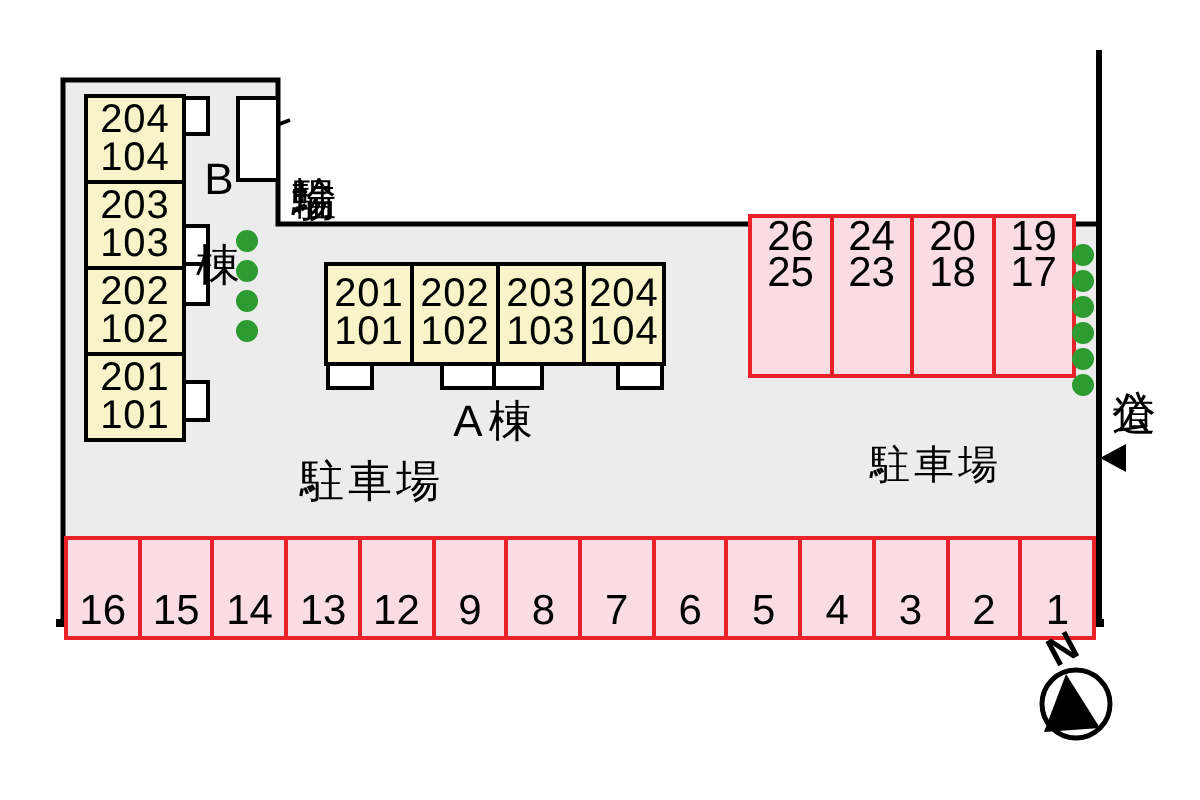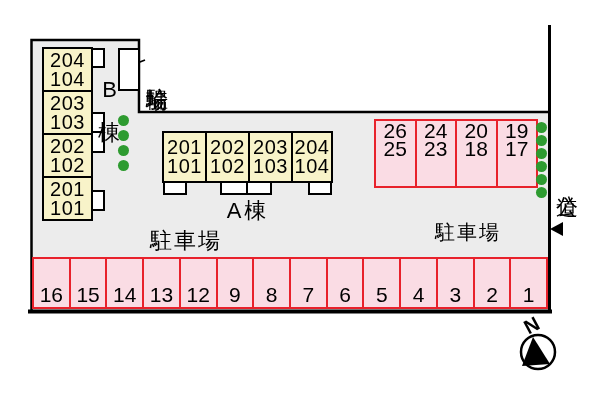--- a/index.html
+++ b/index.html
@@ -116,21 +116,21 @@
     <span>203</span>
     <span>103</span>
   </div>
   <div class="abs unit-cell" style="left:291px;top:131px;width:42px;height:52px;">
     <span>204</span>
     <span>104</span>
   </div>
 
   <div class="abs h-label" style="left:208px;top:196px;width:80px;text-align:center;letter-spacing:3px;">A棟</div>
 
-  <div class="abs stall-row" style="left:374px;top:119px;width:164px;height:69px;">
+  <div class="abs stall-row" style="left:374px;top:107px;width:164px;height:82px;">
     <div class="stall num-top">
       <span>26</span>
       <span>25</span>
     </div>
     <div class="stall num-top">
       <span>24</span>
       <span>23</span>
     </div>
     <div class="stall num-top">
       <span>20</span>
@@ -147,21 +147,21 @@
   <div class="abs dot" style="left:536px;top:148px;"></div>
   <div class="abs dot" style="left:536px;top:161px;"></div>
   <div class="abs dot" style="left:536px;top:174px;"></div>
   <div class="abs dot" style="left:536px;top:187px;"></div>
 
   <div class="abs v-label" style="left:552px;top:154px;width:26px;height:50px;letter-spacing:1px;">公道</div>
 
   <div class="abs h-label" style="left:150px;top:226px;">駐車場</div>
   <div class="abs h-label" style="left:435px;top:219px;font-size:20px;">駐車場</div>
 
-  <div class="abs stall-row" style="left:32px;top:257px;width:516px;height:52px;">
+  <div class="abs stall-row" style="left:32px;top:268px;width:516px;height:52px;">
     <div class="stall num-bottom">
         <span>16</span>
       </div>
     <div class="stall num-bottom">
         <span>15</span>
       </div>
     <div class="stall num-bottom">
         <span>14</span>
       </div>
     <div class="stall num-bottom">

